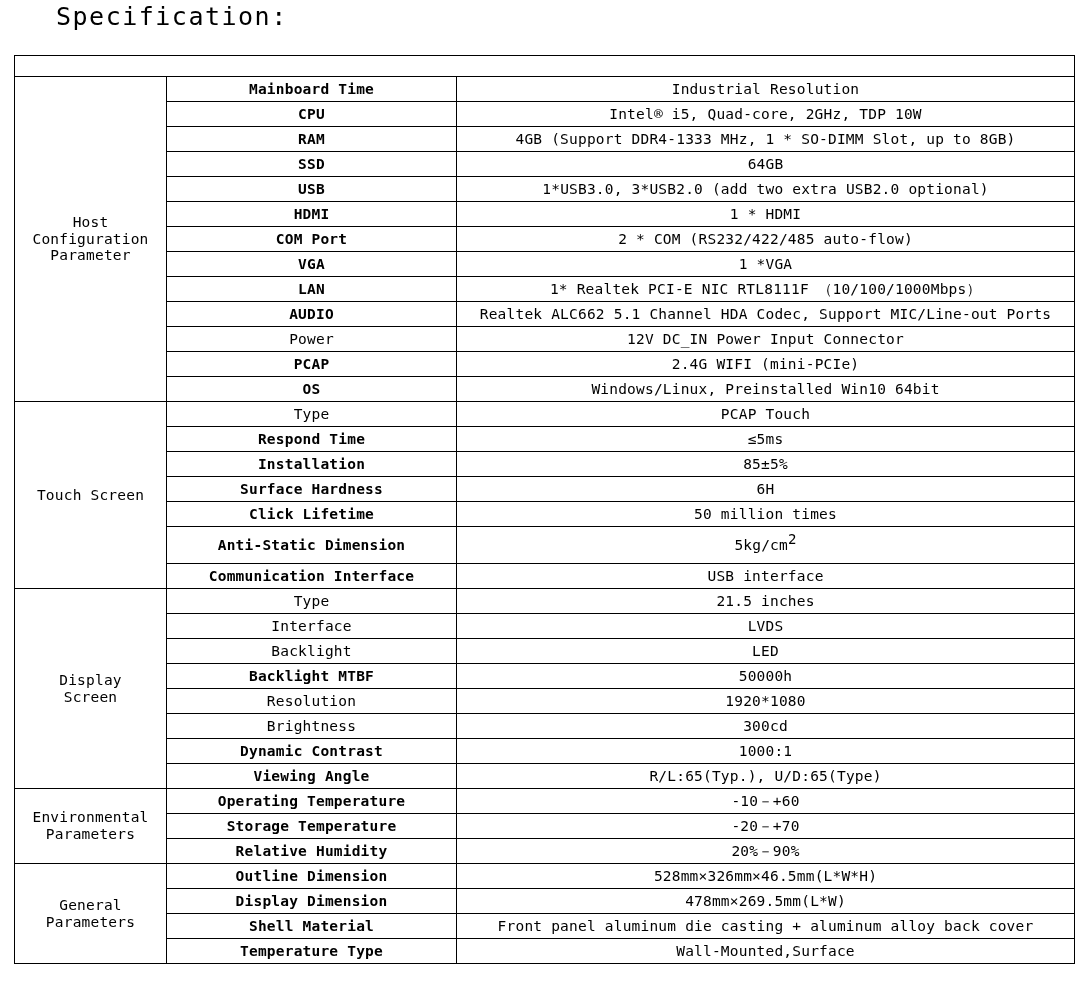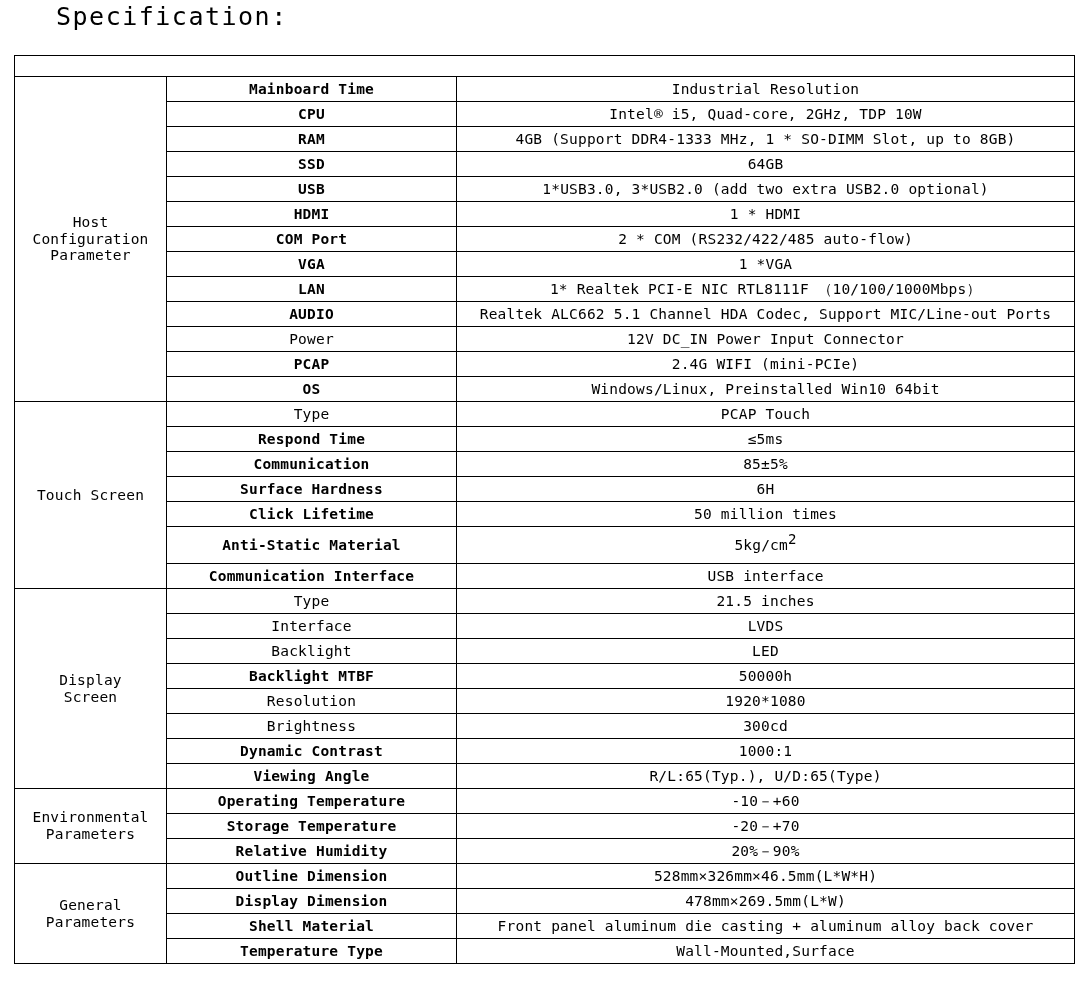--- a/index.html
+++ b/index.html
@@ -169,33 +169,33 @@
       <tr class="body-row">
         <td class="group-cell" rowspan="7">Touch Screen</td>
         <td class="label-cell thin">Type</td>
         <td class="value-cell spaced">PCAP Touch</td>
       </tr>
       <tr class="body-row">
         <td class="label-cell">Respond Time</td>
         <td class="value-cell spaced">≤5ms</td>
       </tr>
       <tr class="body-row">
-        <td class="label-cell">Communication</td>
+        <td class="label-cell">Installation</td>
         <td class="value-cell spaced">85±5%</td>
       </tr>
       <tr class="body-row">
         <td class="label-cell">Surface Hardness</td>
         <td class="value-cell spaced">6H</td>
       </tr>
       <tr class="body-row">
         <td class="label-cell">Click Lifetime</td>
         <td class="value-cell spaced">50 million times</td>
       </tr>
       <tr class="body-row tall-row">
-        <td class="label-cell">Anti-Static Material</td>
+        <td class="label-cell">Anti-Static Dimension</td>
         <td class="value-cell spaced">5kg/cm<sup class="sq">2</sup></td>
       </tr>
       <tr class="body-row">
         <td class="label-cell">Communication Interface</td>
         <td class="value-cell spaced">USB interface</td>
       </tr>
       <tr class="body-row">
         <td class="group-cell" rowspan="8">Display<br>Screen</td>
         <td class="label-cell thin">Type</td>
         <td class="value-cell spaced">21.5 inches</td>

